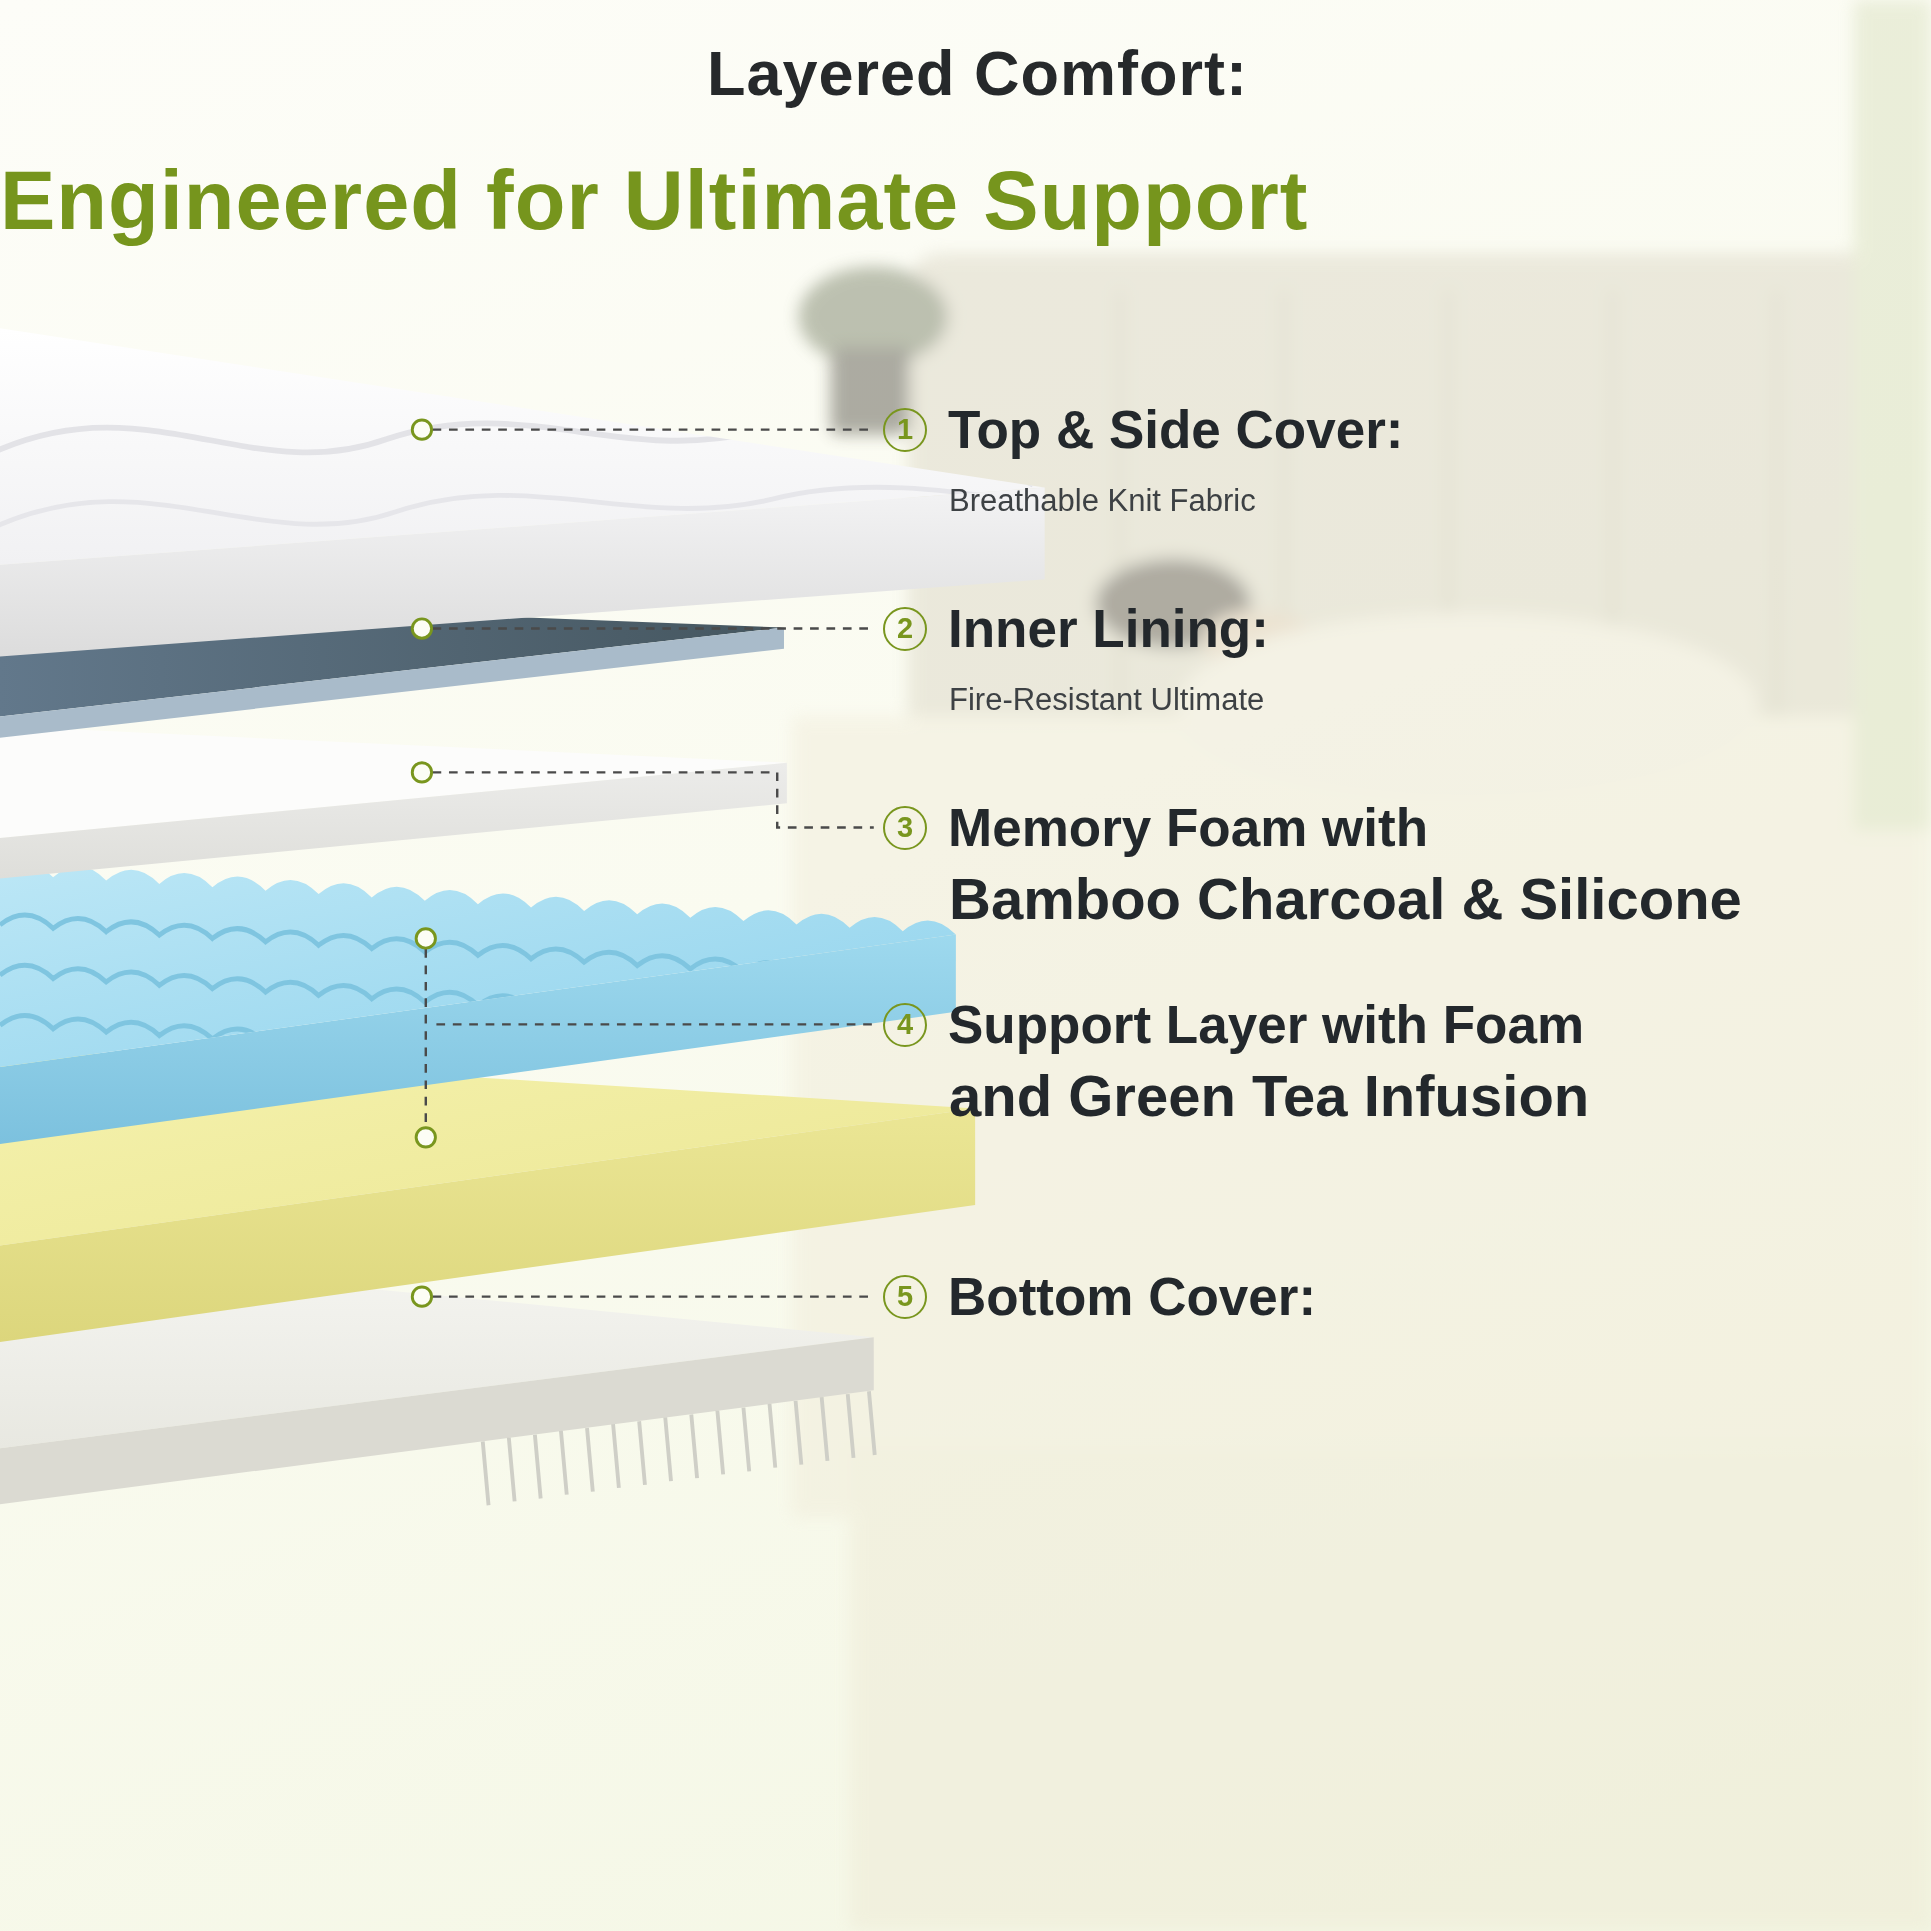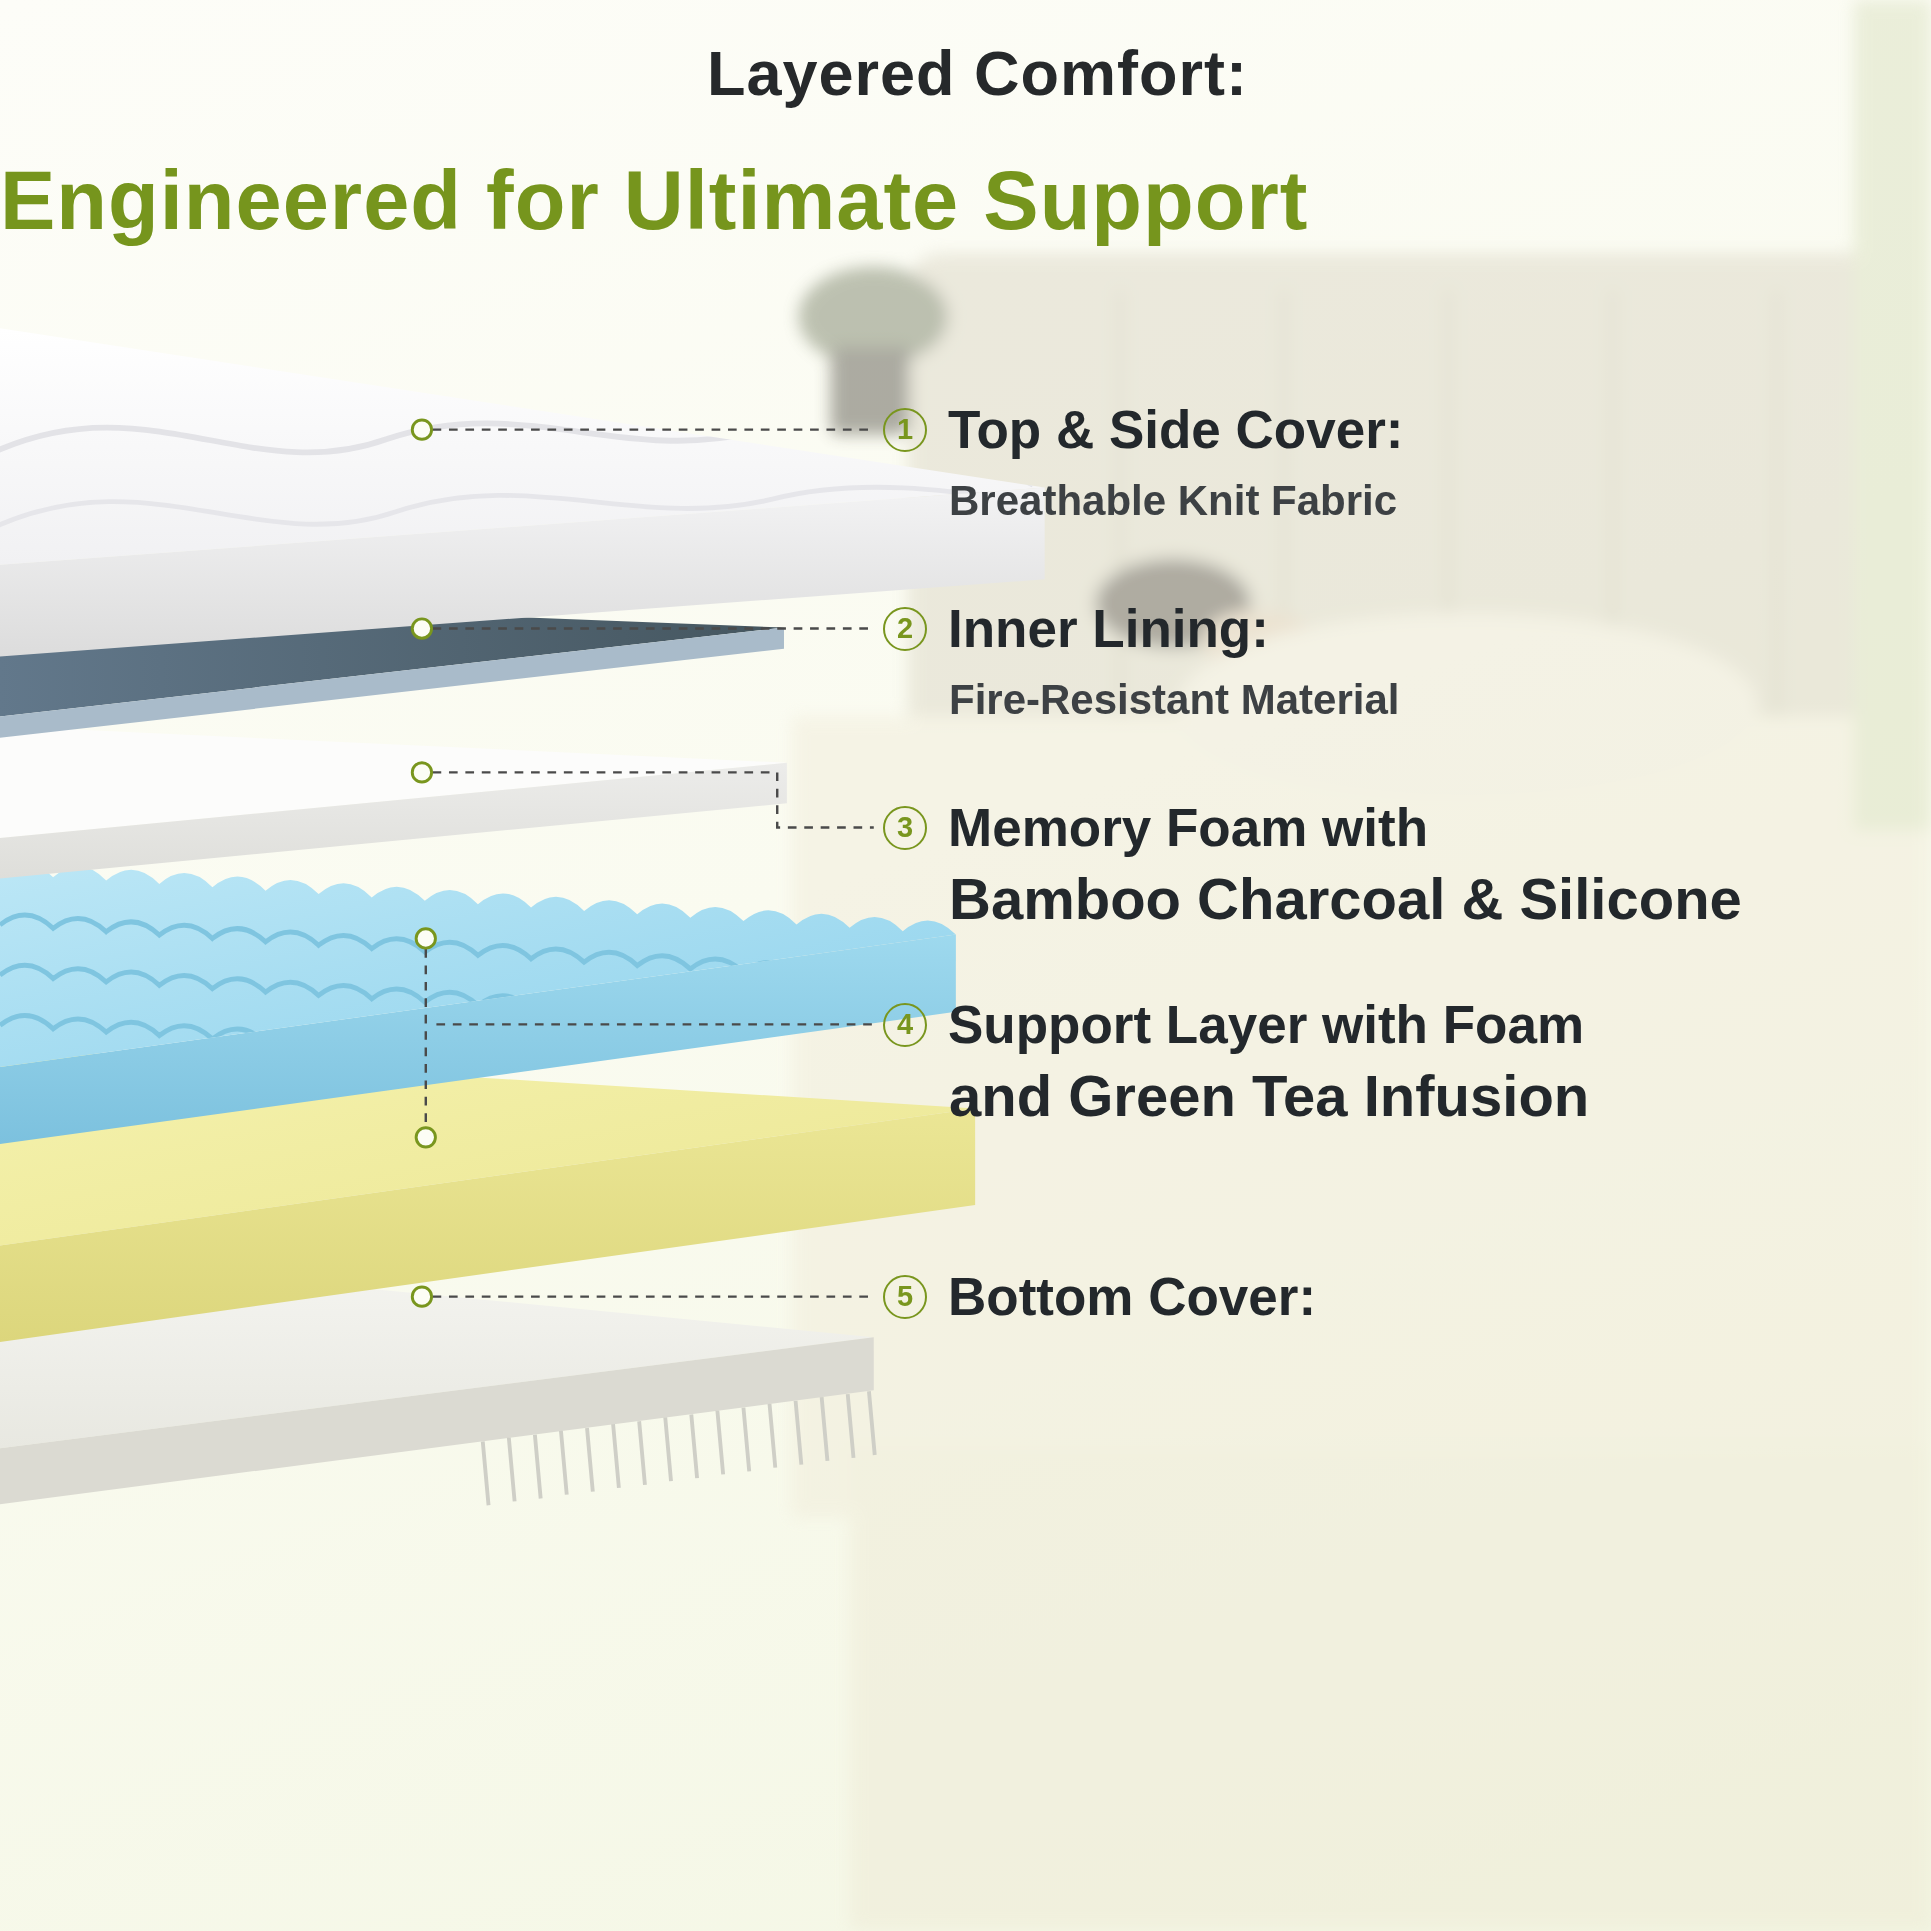--- a/index.html
+++ b/index.html
@@ -20,21 +20,21 @@
   .callout{position:absolute;left:883px;}
   .row{display:flex;align-items:center;gap:21px;height:71px;white-space:nowrap;}
   .row.second{margin-left:66px;}
   .num{
     width:44px;height:44px;flex:0 0 44px;border:2.9px solid #79961e;border-radius:50%;
     color:#79961e;font-size:29px;font-weight:700;
     display:flex;align-items:center;justify-content:center;box-sizing:border-box;
     background:transparent;
   }
   .t1{font-size:53px;font-weight:700;color:#23282c;}
-  .t2{font-size:42px;font-weight:700;color:#3d4144;}
+  .t2{font-size:31px;font-weight:400;color:#3d4144;}
   .t2.bold{font-size:58px;font-weight:700;color:#23282c;}
 </style>
 </head>
 <body>
 
 <div class="stage">
 
   <svg class="diagram-svg" width="1931" height="1931" viewBox="0 0 2000 2000">
     <defs>
       <filter id="soft" x="-20%" y="-20%" width="140%" height="140%">
@@ -171,21 +171,21 @@
       <span class="t2">Breathable Knit Fabric</span>
     </div>
   </div>
 
   <div class="callout" style="top:593px">
     <div class="row">
       <span class="num">2</span>
       <span class="t1">Inner Lining:</span>
     </div>
     <div class="row second">
-      <span class="t2">Fire-Resistant Material</span>
+      <span class="t2">Fire-Resistant Ultimate</span>
     </div>
   </div>
 
   <div class="callout" style="top:792px">
     <div class="row">
       <span class="num">3</span>
       <span class="t1">Memory Foam with</span>
     </div>
     <div class="row second">
       <span class="t2 bold">Bamboo Charcoal &amp; Silicone</span>

